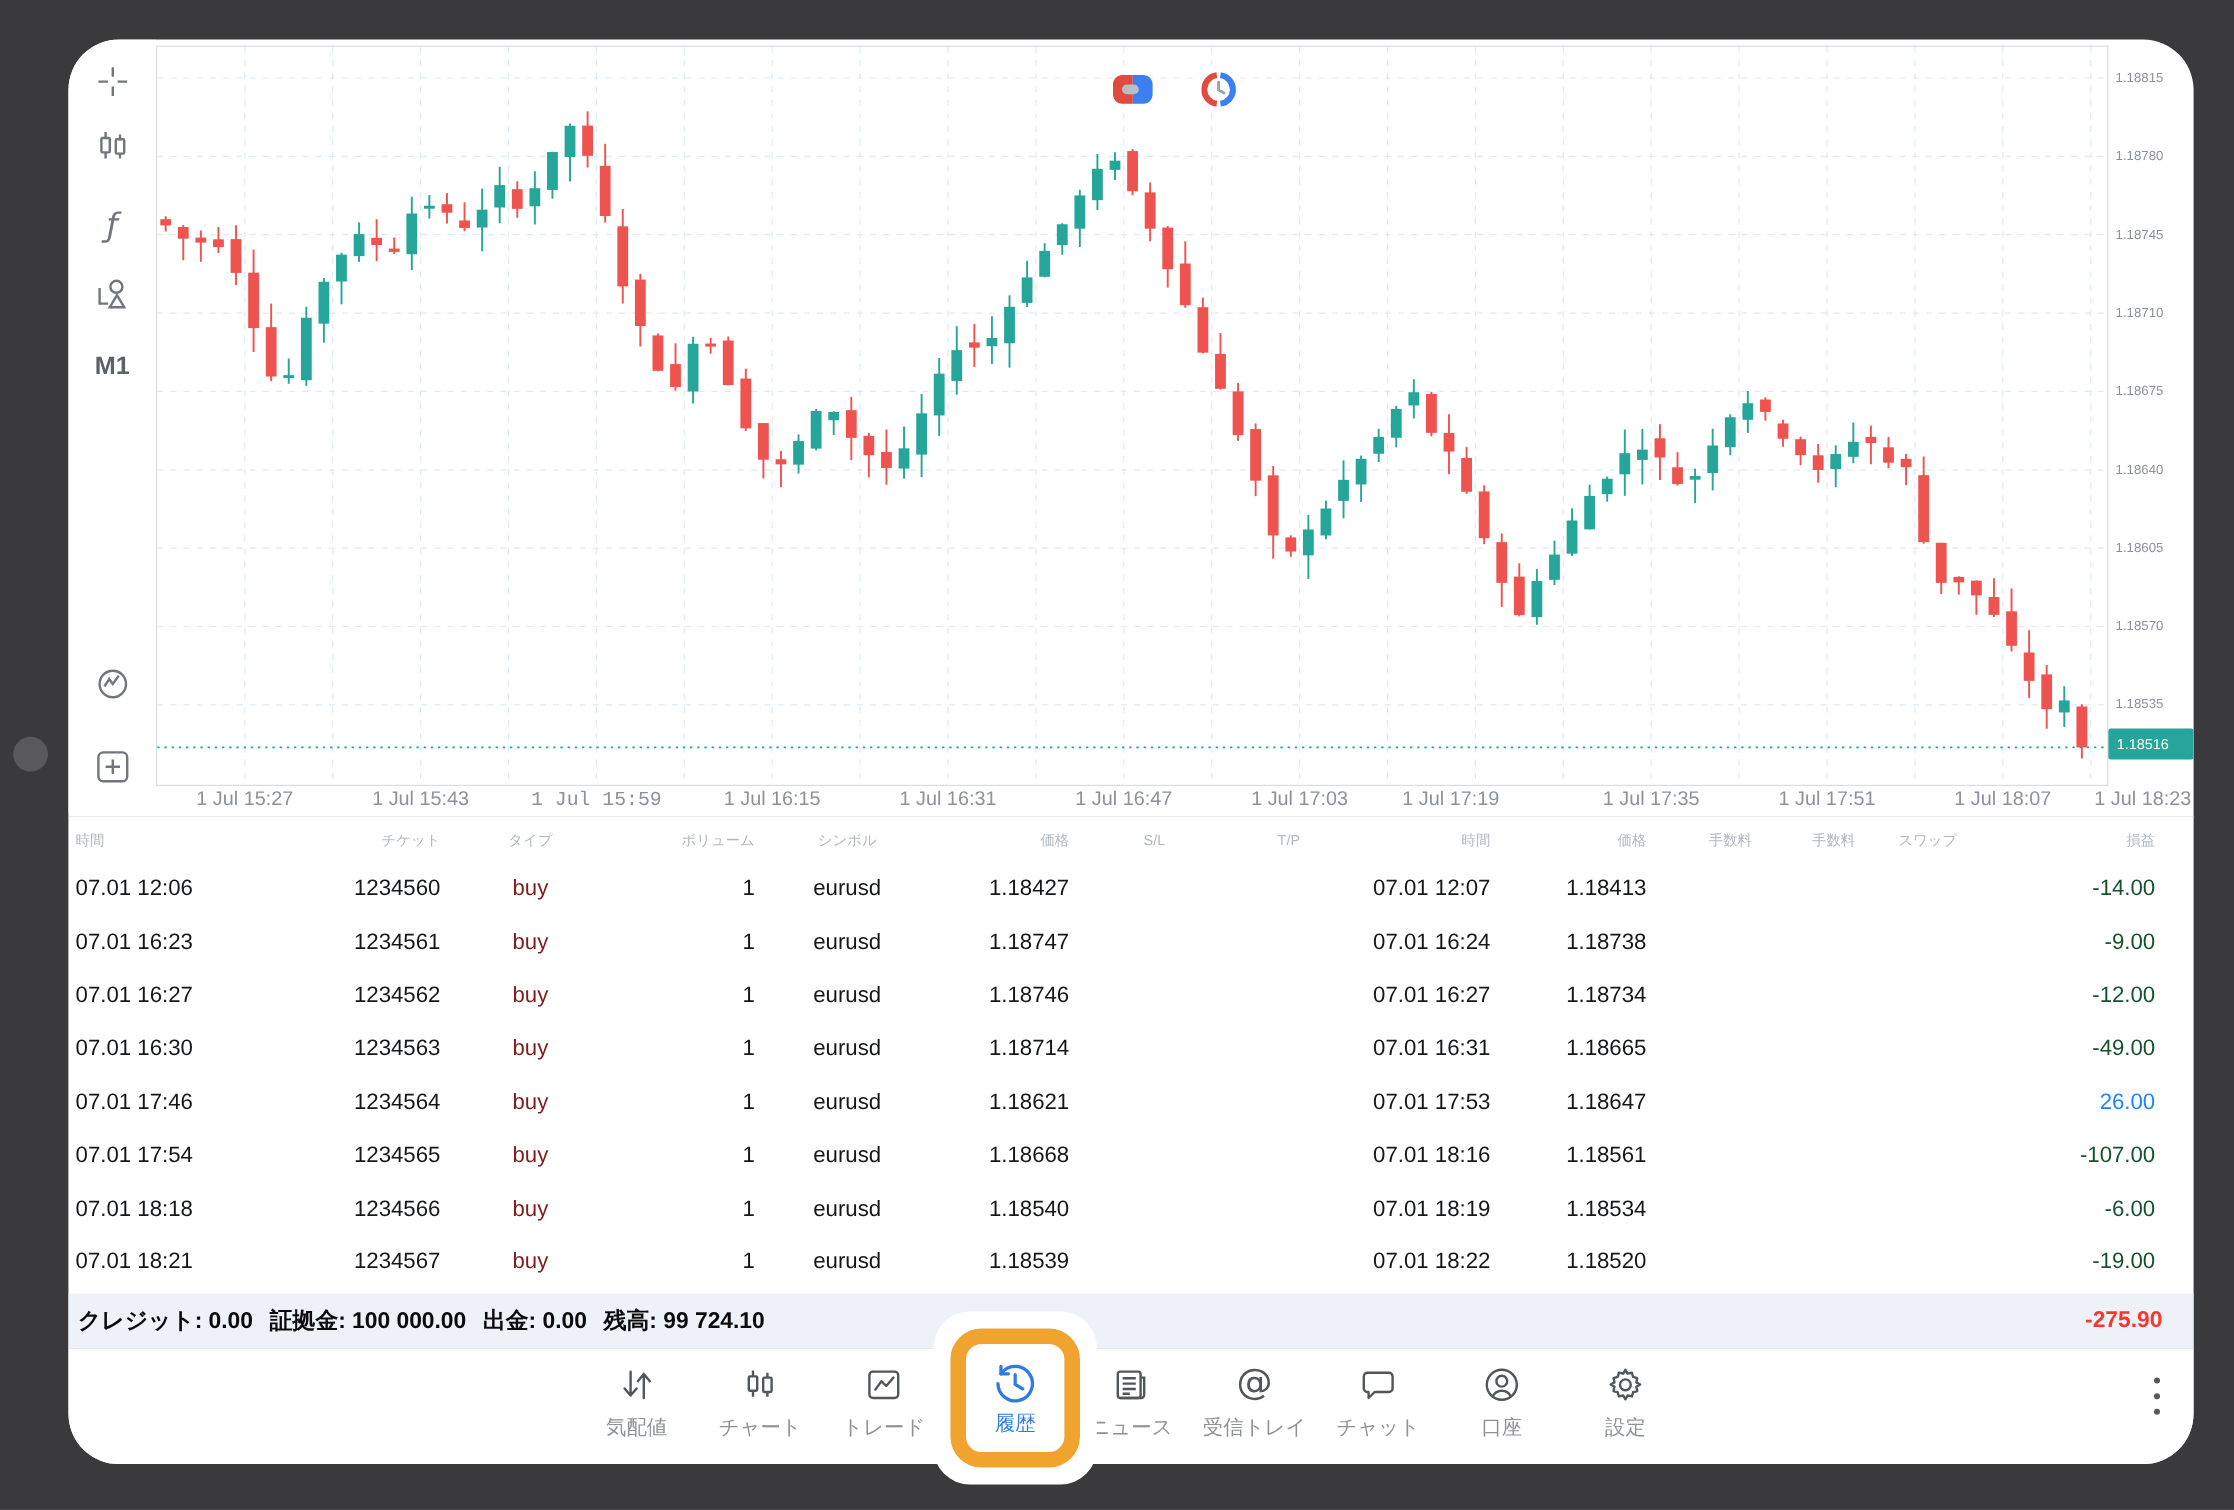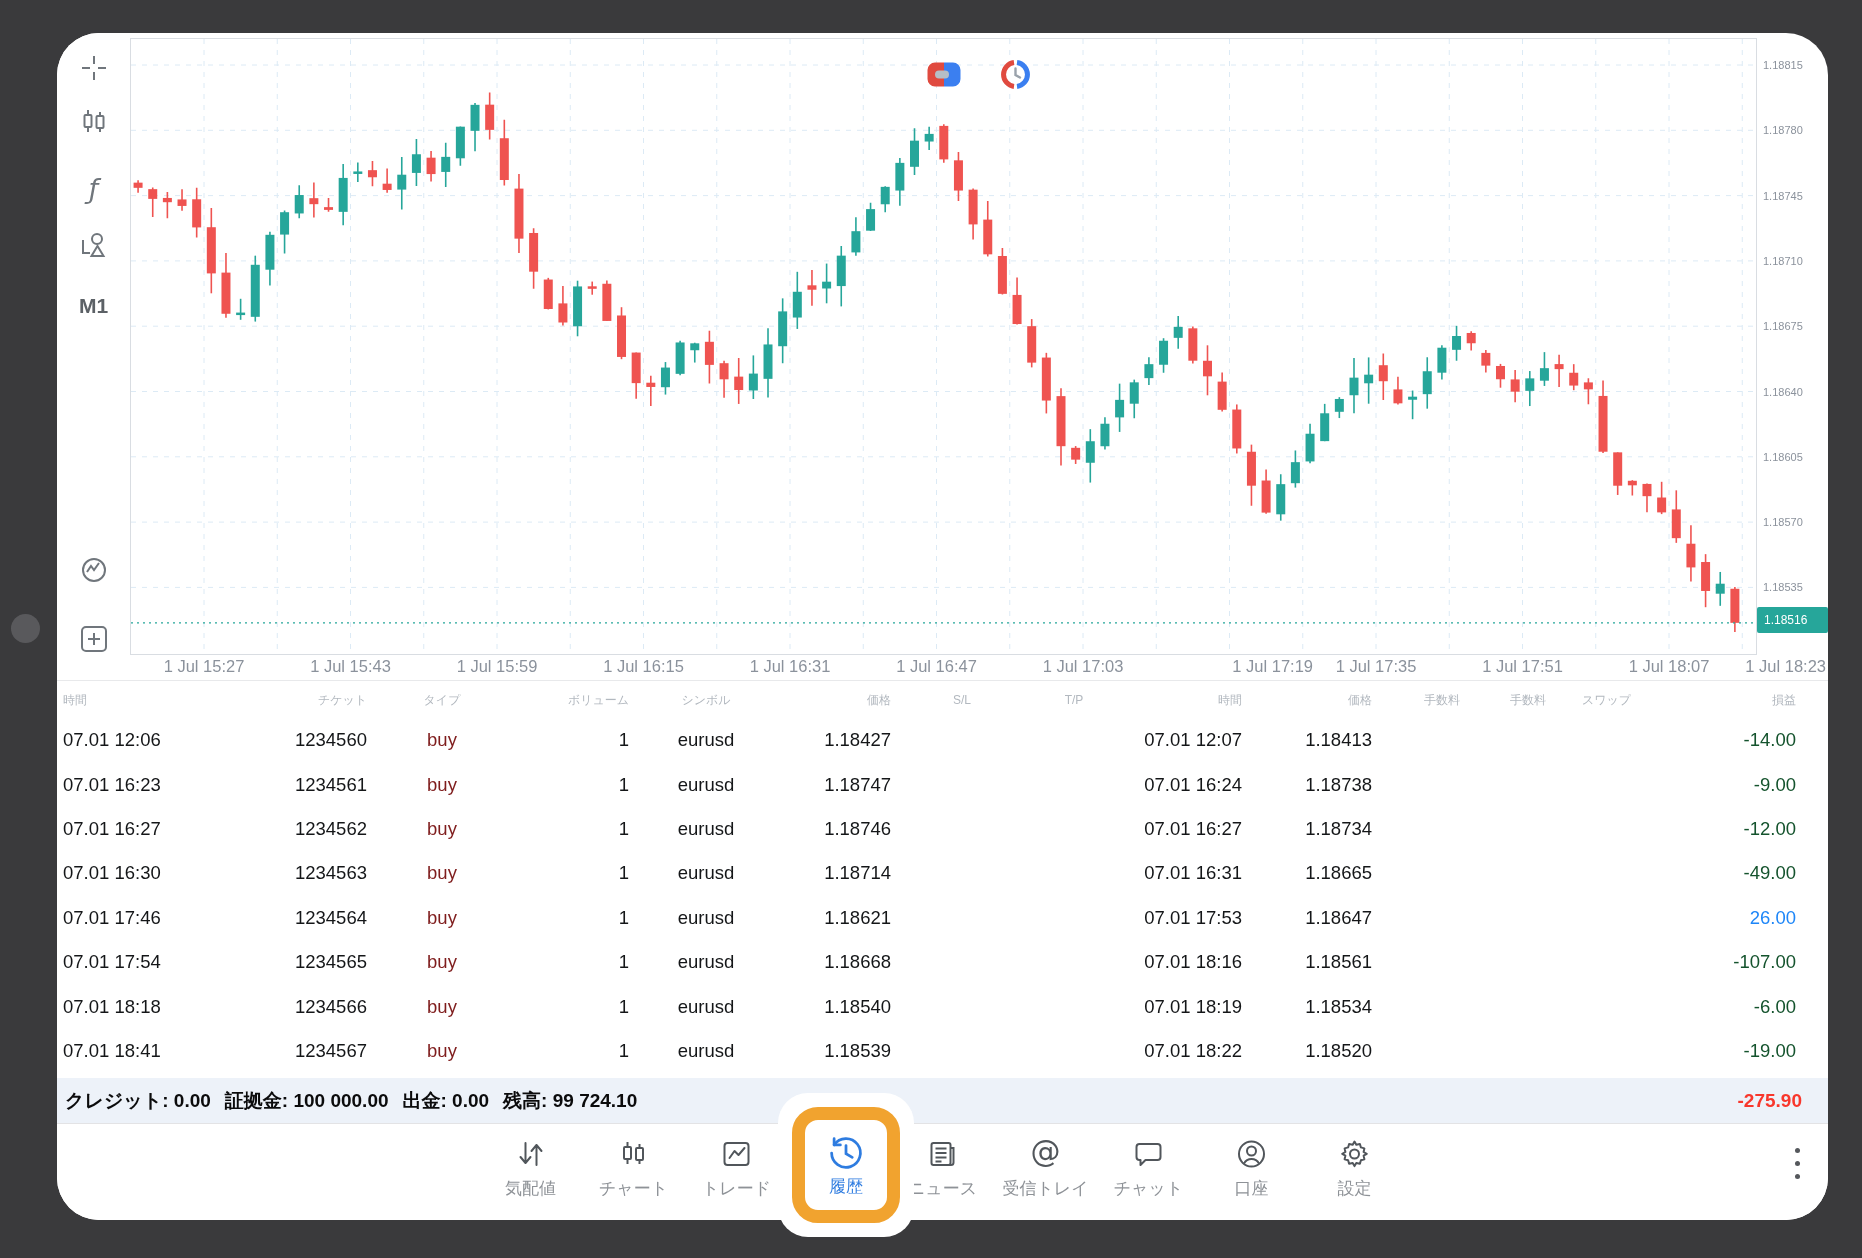--- a/index.html
+++ b/index.html
@@ -404,26 +404,26 @@
         <div style="top: 348.5px;">1.18640</div>
         <div style="top: 413.8px;">1.18605</div>
         <div style="top: 479.1px; text-align: center;">1.18570</div>
         <div style="top: 544.4px;">1.18535</div>
       </div>
     <div class="price-tag">1.18516</div>
 
     <div class="time-axis" id="time-axis">
         <div style="left: 9px;">1 Jul 15:27</div>
         <div style="left: 155.5px;">1 Jul 15:43</div>
-        <div style="left: 302px;">1 Jul 15:59</div>
+        <div style="left: 302px; font-family: Liberation Mono, monospace;">1 Jul 15:59</div>
         <div style="left: 448.5px;">1 Jul 16:15</div>
         <div style="left: 595px;">1 Jul 16:31</div>
         <div style="left: 741.5px;">1 Jul 16:47</div>
         <div style="left: 888px;">1 Jul 17:03</div>
-        <div style="left: 1053px; text-align: right;">1 Jul 17:19</div>
+        <div style="left: 1014px;">1 Jul 17:19</div>
         <div style="left: 1181px;">1 Jul 17:35</div>
         <div style="left: 1327.5px;">1 Jul 17:51</div>
         <div style="left: 1474px;">1 Jul 18:07</div>
         <div class="last" style="right: 2px; width: 140px;">1 Jul 18:23</div>
       </div>
 
     <div class="sep"></div>
 
     <div class="thead grid-row" id="table-head">
         <div class="c-l">時間</div>
@@ -548,21 +548,21 @@
           <div class="c-c"></div>
           <div class="c-c"></div>
           <div class="c-r">07.01 18:19</div>
           <div class="c-r">1.18534</div>
           <div class="c-r"></div>
           <div class="c-r"></div>
           <div class="c-r"></div>
           <div class="c-r p-neg">-6.00</div>
         </div>
         <div class="trow grid-row">
-          <div class="c-l">07.01 18:41</div>
+          <div class="c-l">07.01 18:21</div>
           <div class="c-r">1234567</div>
           <div class="c-c type-buy">buy</div>
           <div class="c-r">1</div>
           <div class="c-c">eurusd</div>
           <div class="c-r">1.18539</div>
           <div class="c-c"></div>
           <div class="c-c"></div>
           <div class="c-r">07.01 18:22</div>
           <div class="c-r">1.18520</div>
           <div class="c-r"></div>

